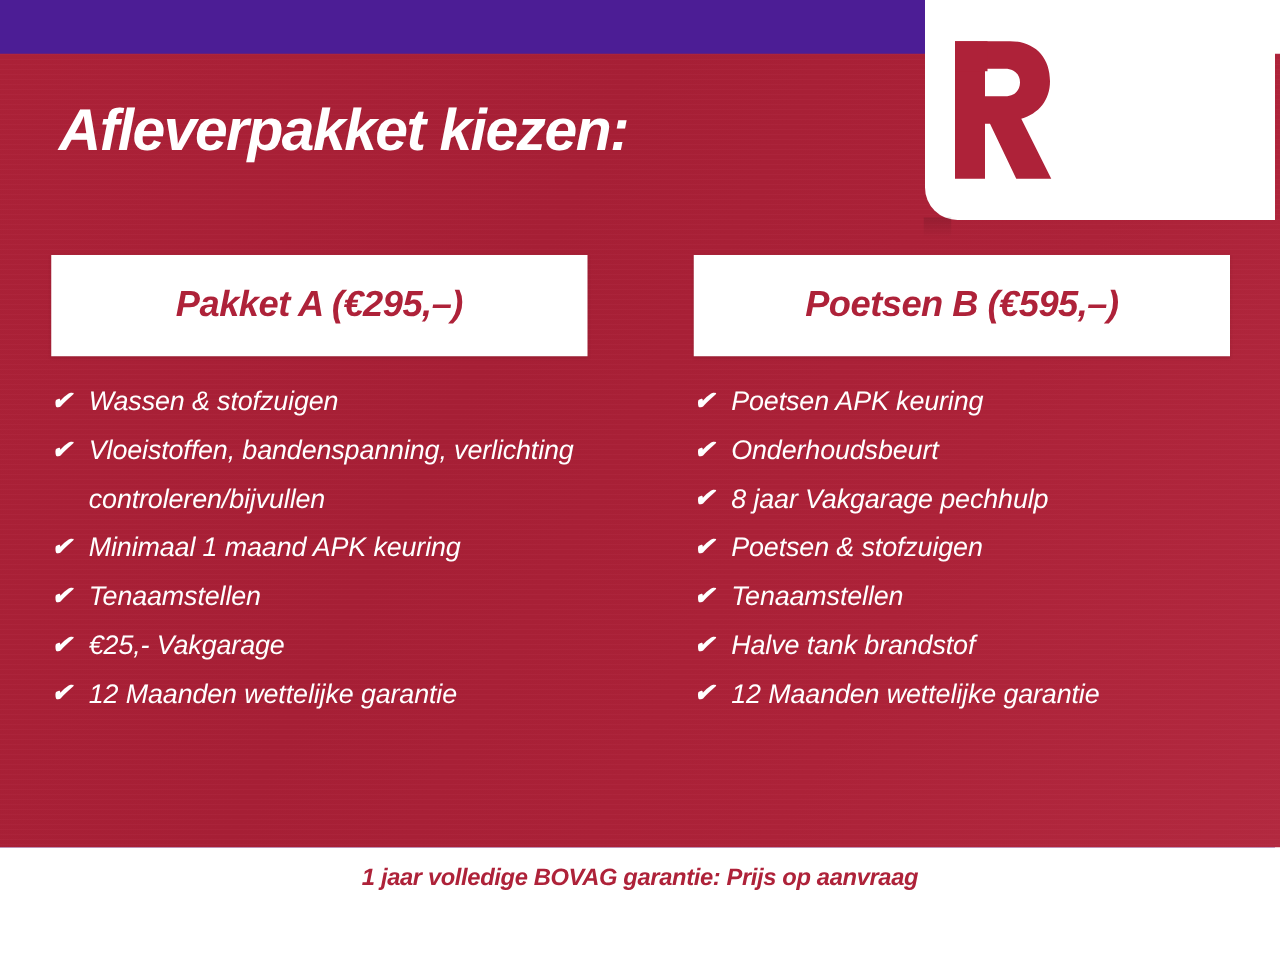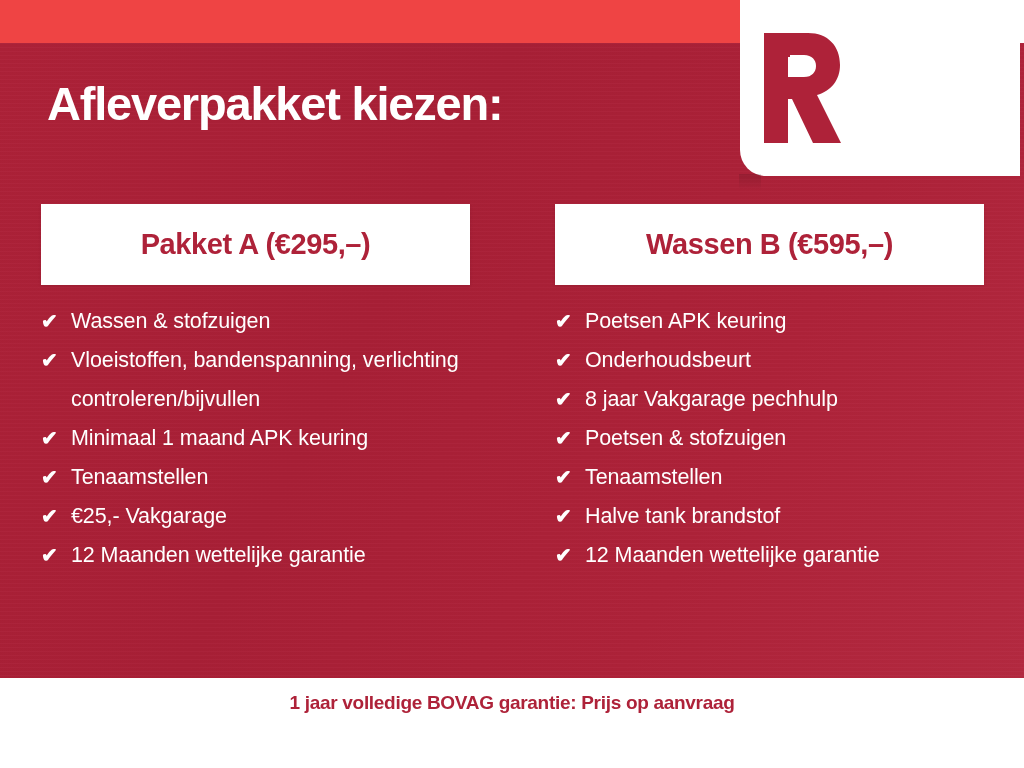--- a/index.html
+++ b/index.html
@@ -10,21 +10,22 @@
     height: 768px;
     background: #ffffff;
     font-family: "Liberation Sans", sans-serif;
     overflow: hidden;
   }
 
   #slide {
     position: relative;
     width: 1020px;
     height: 768px;
-    background: #ef4444;
+    background: #4c1d95;
+    font-style: italic;
   }
 
   
   .red-panel {
     position: absolute;
     left: 0;
     top: 43px;
     width: 1024px;
     height: 635px;
     background: linear-gradient(118deg, #ad2138 0%, #a81f36 38%, #ae2239 70%, #b42940 100%);
@@ -235,21 +236,21 @@
         </li>
         <li class="feature-item">
           <span class="check-icon">✔</span>
           <span class="feature-text">12 Maanden wettelijke garantie</span>
         </li>
       </ul>
     </div>
 
     <div class="col-b">
       <div class="pkg-header">
-        <span class="pkg-header-text">Wassen B (€595,–)</span>
+        <span class="pkg-header-text">Poetsen B (€595,–)</span>
       </div>
       <ul class="feature-list">
         <li class="feature-item">
           <span class="check-icon">✔</span>
           <span class="feature-text">Poetsen APK keuring</span>
         </li>
         <li class="feature-item">
           <span class="check-icon">✔</span>
           <span class="feature-text">Onderhoudsbeurt</span>
         </li>

